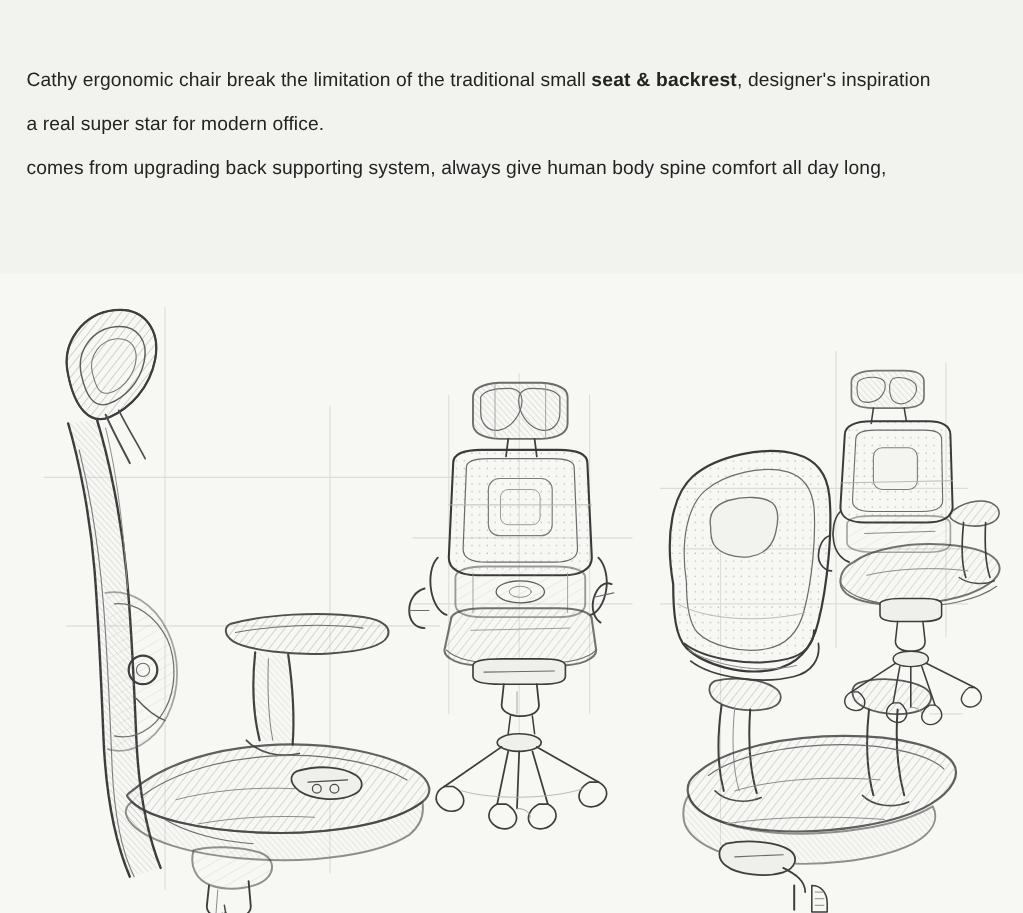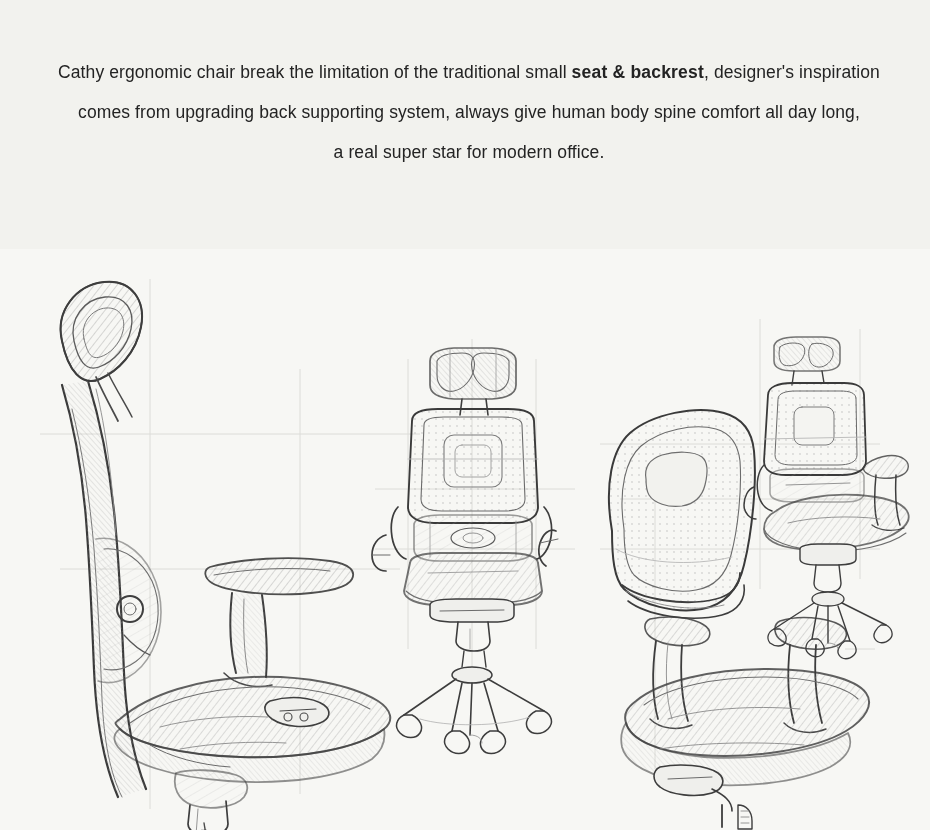--- a/index.html
+++ b/index.html
@@ -25,21 +25,20 @@
     left: 24px;
     top: 52px;
     width: 890px;
   }
   .copy-line {
     font-size: 17.5px;
     line-height: 40px;
     color: #232323;
     letter-spacing: 0.1px;
     white-space: nowrap;
-    text-align: center;
   }
   .copy-line .bold {
     font-weight: 600;
     letter-spacing: 0.2px;
   }
   .sketch-panel {
     position: absolute;
     left: 0;
     top: 249px;
     width: 930px;
@@ -51,22 +50,22 @@
     display: block;
   }
 </style>
 </head>
 <body>
 
 <div class="page">
 
   <div class="copy-block">
     <div class="copy-line"><span>Cathy ergonomic chair break the limitation of the traditional small </span><span class="bold">seat &amp; backrest</span><span>, designer's inspiration</span></div>
+    <div class="copy-line">a real super star for modern office.</div>
     <div class="copy-line">comes from upgrading back supporting system, always give human body spine comfort all day long,</div>
-    <div class="copy-line">a real super star for modern office.</div>
   </div>
 
   <div class="sketch-panel">
     <svg class="sketch-svg" width="930" height="581" viewBox="0 0 930 581" xmlns="http://www.w3.org/2000/svg">
       <defs>
         <pattern id="hatchA" width="6" height="6" patternTransform="rotate(38)" patternUnits="userSpaceOnUse">
           <line x1="0" y1="0" x2="0" y2="6" stroke="#9b9b9b" stroke-width="0.8"></line>
         </pattern>
         <pattern id="hatchB" width="4" height="4" patternTransform="rotate(-42)" patternUnits="userSpaceOnUse">
           <line x1="0" y1="0" x2="0" y2="4" stroke="#a8a8a8" stroke-width="0.7"></line>

